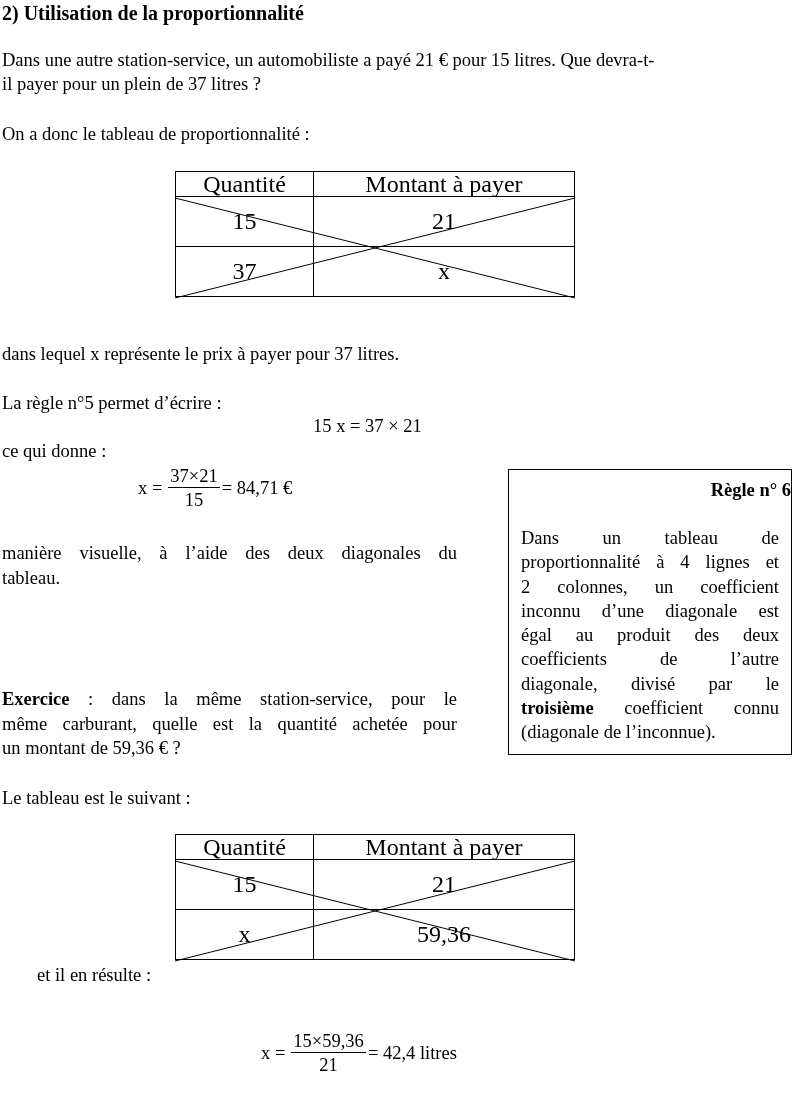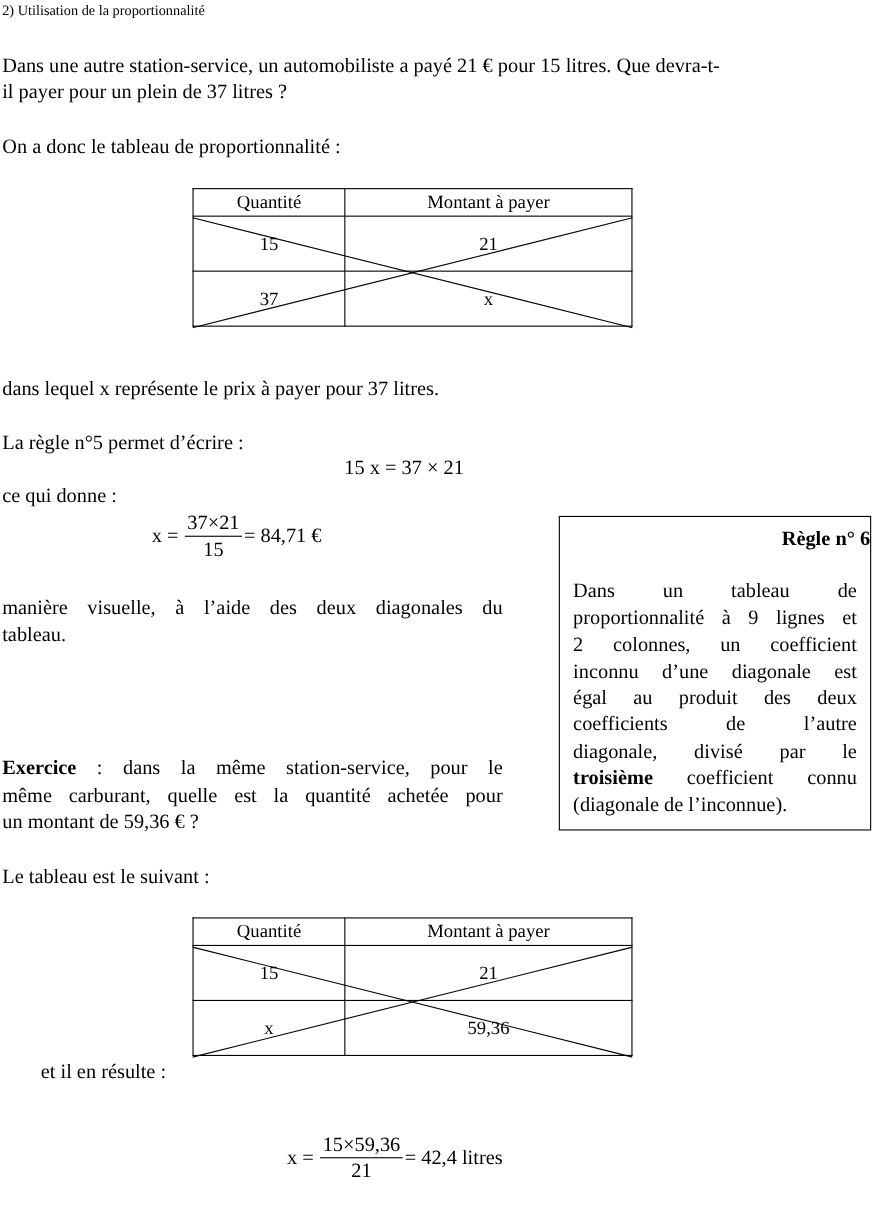--- a/index.html
+++ b/index.html
@@ -1,32 +1,32 @@
 <!DOCTYPE html>
 <html><head>
   <meta charset="utf-8">
   <style>
     html, body { margin: 0; padding: 0; background: #ffffff; }
     body {
       width: 794px; height: 1108px; position: relative; overflow: hidden;
       font-family: "Liberation Serif", serif; color: #000; font-size: 18.5px;
     }
     .abs { position: absolute; white-space: nowrap; }
-    .title { left: 2px; top: 2px; font-weight: normal; font-size: 13px; }
+    .title { left: 2px; top: 2px; font-weight: bold; font-size: 20px; }
     .para { left: 2px; line-height: 24px; text-align: right; }
     .just-line { display: block; text-align: justify; text-align-last: justify; }
     .lastline { display: block; text-align: left; }
 
     
     .ptable {
       position: absolute; border-collapse: collapse; width: 400px;
     }
     .ptable td, .ptable th {
       border: 1.5px solid #000; padding: 0; text-align: center;
-      font-weight: normal; font-size: 17px; position: relative;
+      font-weight: normal; font-size: 24px; position: relative;
     }
     .ptable th { height: 24px; line-height: 24px; }
     .ptable td { height: 49px; }
     .table-wrap { position: absolute; width: 400px; }
     .diag { position: absolute; left: 0; top: 0; pointer-events: none; }
 
     
     .eq { position: absolute; display: flex; align-items: center; font-size: 18.5px; }
     .frac { display: inline-flex; flex-direction: column; align-items: center; margin: 0 2px 0 6px; }
     .frac .num { padding: 0 2px; line-height: 22px; }
@@ -136,21 +136,21 @@
     <span class="bar"></span>
     <span class="den">21</span>
   </span>
   <span>= 42,4 litres</span>
 </div>
 
 <div class="rulebox">
   <div class="rule-title">Règle n° 6</div>
   <div class="rule-body">
     <span class="just-line">Dans un tableau de</span>
-    <span class="just-line">proportionnalité à 9 lignes et</span>
+    <span class="just-line">proportionnalité à 4 lignes et</span>
     <span class="just-line">2 colonnes, un coefficient</span>
     <span class="just-line">inconnu d’une diagonale est</span>
     <span class="just-line">égal au produit des deux</span>
     <span class="just-line">coefficients de l’autre</span>
     <span class="just-line">diagonale, divisé par le</span>
     <span class="just-line"><b>troisième</b> <span>coefficient connu</span></span>
     <span class="lastline">(diagonale de l’inconnue).</span>
   </div>
 </div>
 

